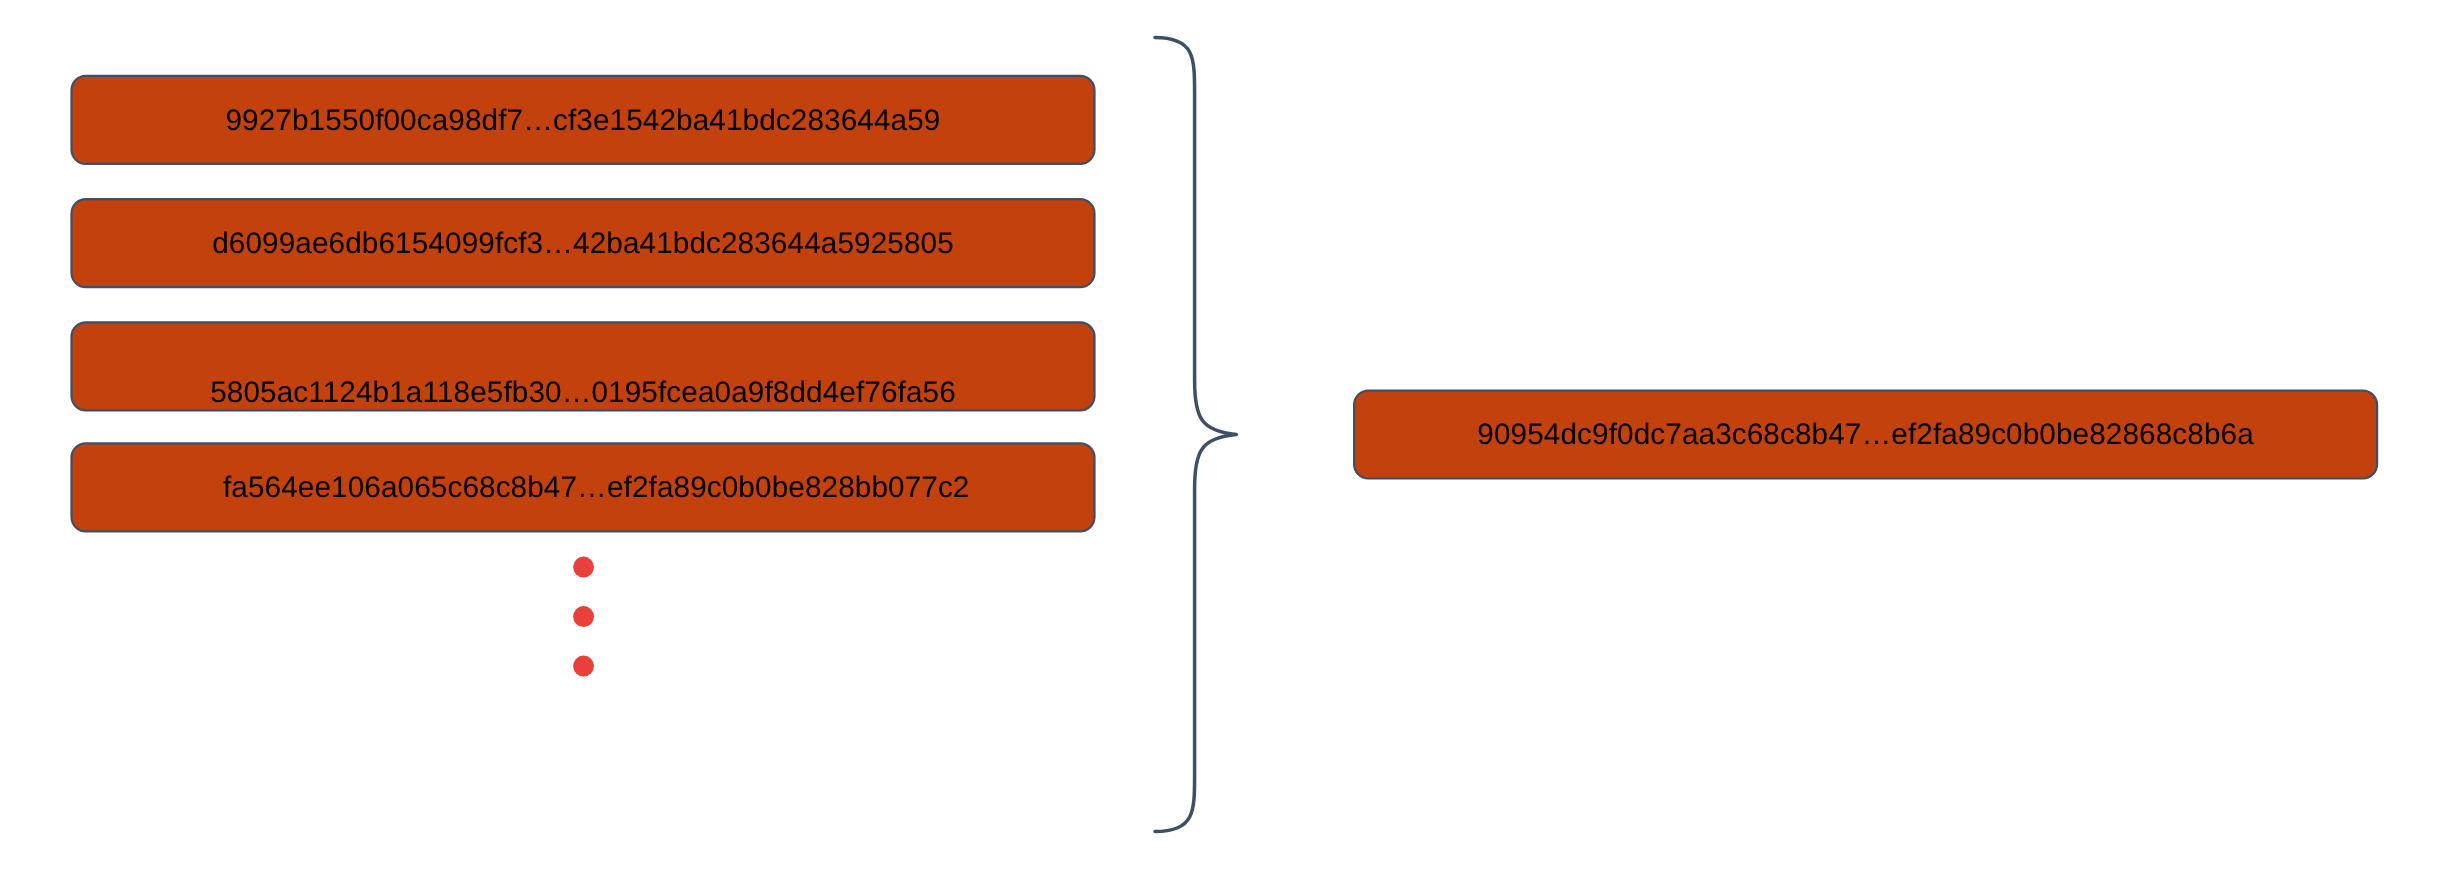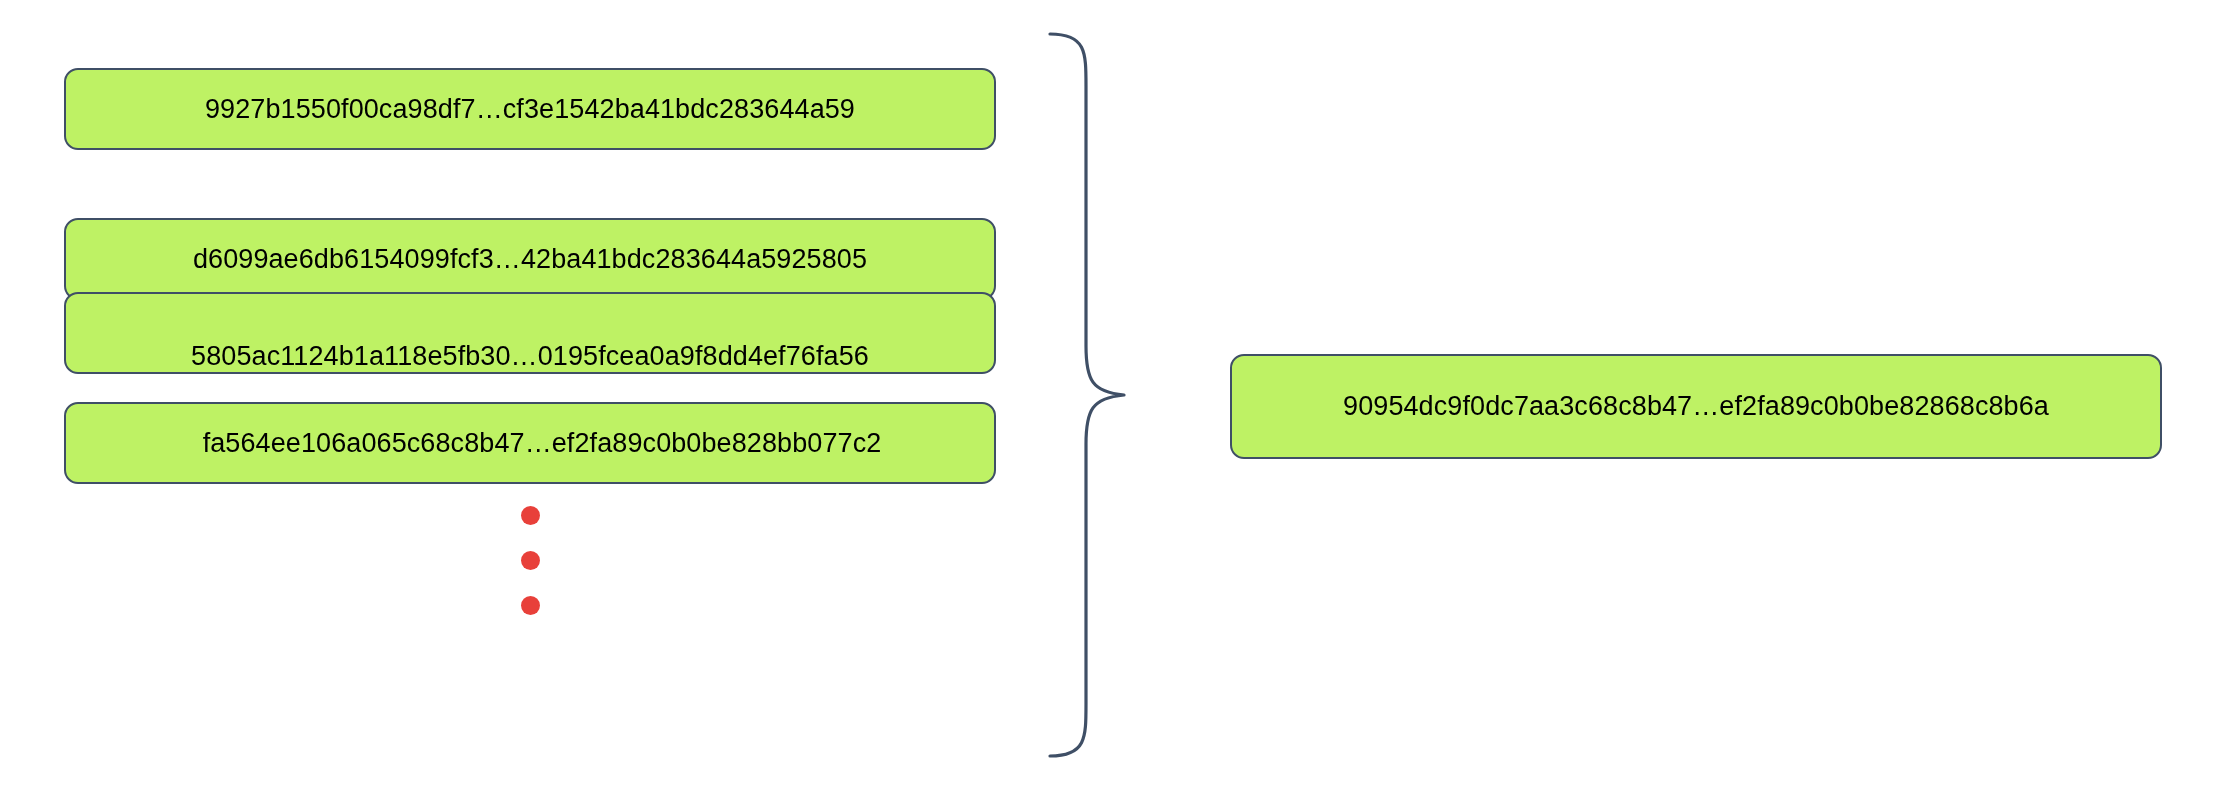--- a/index.html
+++ b/index.html
@@ -16,21 +16,21 @@
     width: 2220px;
     height: 792px;
     background: #ffffff;
     overflow: hidden;
   }
 
   
   .hash-box {
     position: absolute;
     box-sizing: border-box;
-    background: #bef264;
+    background: #c2410c;
     border: 2.5px solid #3f4f66;
     border-radius: 14px;
     display: flex;
     align-items: center;
     justify-content: center;
     color: #000000;
     font-family: "Liberation Sans", sans-serif;
     font-size: 27px;
     letter-spacing: 0.1px;
     white-space: nowrap;
@@ -38,21 +38,21 @@
 
   .left-box {
     left: 64px;
     width: 932px;
     height: 82px;
   }
 
   .right-box {
     left: 1230px;
     width: 932px;
-    height: 105px;
+    height: 82px;
   }
 
   
   .dots-group {
     position: absolute;
     left: 64px;
     width: 932px;
     display: flex;
     flex-direction: column;
     align-items: center;
@@ -82,21 +82,21 @@
 </style>
 </head>
 <body>
 
 <div id="canvas">
 
   <div class="hash-box left-box" style="top: 68px;">
     <span>9927b1550f00ca98df7…cf3e1542ba41bdc283644a59</span>
   </div>
 
-  <div class="hash-box left-box" style="top: 180px; margin-top: 38px;">
+  <div class="hash-box left-box" style="top: 180px;">
     <span>d6099ae6db6154099fcf3…42ba41bdc283644a5925805</span>
   </div>
 
   <div class="hash-box left-box" style="top: 292px; align-items: flex-end;">
     <span>5805ac1124b1a118e5fb30…0195fcea0a9f8dd4ef76fa56</span>
   </div>
 
   <div class="hash-box left-box" style="top: 402px; padding-left: 24px;">
     <span>fa564ee106a065c68c8b47…ef2fa89c0b0be828bb077c2</span>
   </div>

